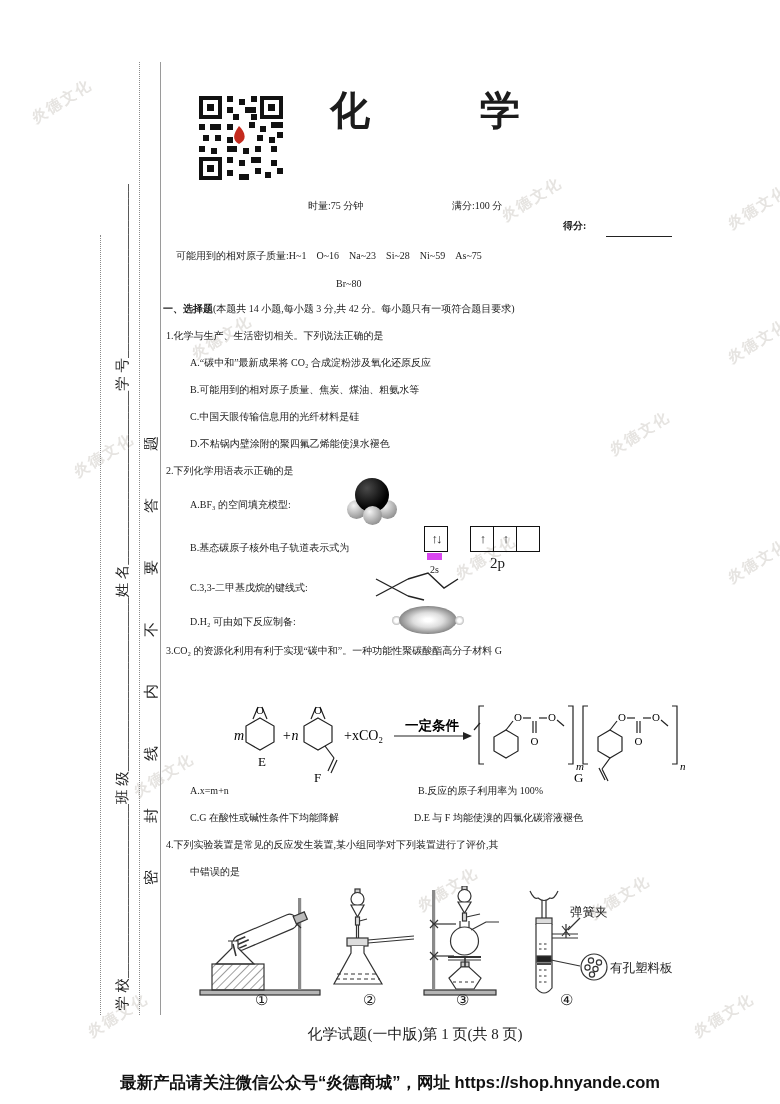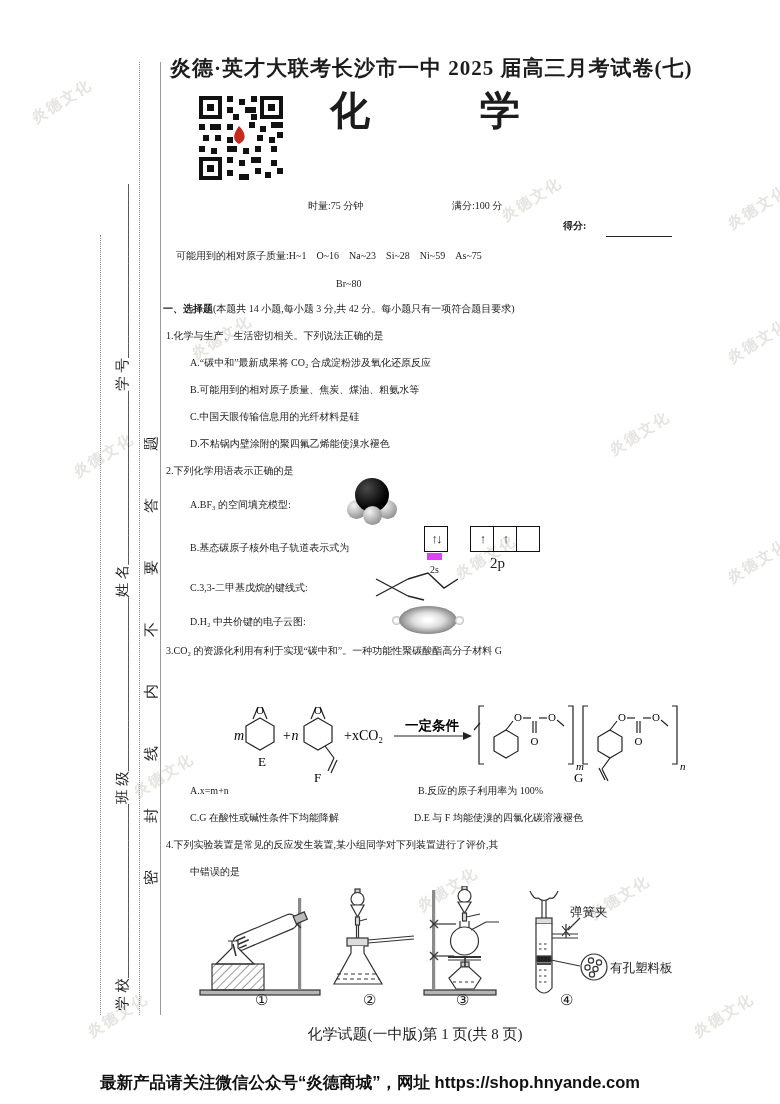--- a/index.html
+++ b/index.html
@@ -37,21 +37,20 @@
   <span class="wm" style="left:84px;top:1006px">炎德文化</span>
   <span class="wm" style="left:690px;top:1006px">炎德文化</span>
 
   <div class="vline" style="left:100px;top:235px;height:780px;border-left:1.3px dotted #8a8a8a"></div>
   <div class="vline" style="left:139px;top:62px;height:953px;border-left:1.3px dotted #8a8a8a"></div>
   <div class="vline" style="left:160px;top:62px;height:953px;border-left:1.6px solid #9a9a9a"></div>
 
   <div class="rot" style="left:-341px;top:539px;width:925px;height:18px;text-align:left">学  校________________________班  级________________________姓  名________________________学  号________________________</div>
   <div class="rot" style="left:-100px;top:627px;width:500px;height:16px;letter-spacing:47px;font-size:15px">密封线内不要答题</div>
 
-  <div class="t bold" style="left:170px;top:58px;width:500px;text-align:center;font-size:21px;letter-spacing:1px">炎德·英才大联考长沙市一中 2025 届高三月考试卷(七)</div>
 
   <svg style="position:absolute;left:199px;top:96px" width="84" height="84" viewBox="0 0 84 84">
     <rect x="0" y="0" width="84" height="84" fill="#fff"></rect>
     <g fill="#111">
       <rect x="0" y="0" width="23" height="23"></rect>
         <rect x="61" y="0" width="23" height="23"></rect>
         <rect x="0" y="61" width="23" height="23"></rect>
       <rect x="4" y="4" width="15" height="15" fill="#fff"></rect>
         <rect x="65" y="4" width="15" height="15" fill="#fff"></rect>
         <rect x="4" y="65" width="15" height="15" fill="#fff"></rect>
@@ -145,21 +144,21 @@
 
   <svg style="position:absolute;left:372px;top:566px" width="88" height="42" viewBox="0 0 88 42">
     <g stroke="#222" stroke-width="1.4" fill="none">
       <path d="M4,13 L36,30"></path>
       <path d="M4,30 L36,13"></path>
       <path d="M36,13 L56,7 L72,22 L86,13"></path>
       <path d="M36,30 L52,34"></path>
     </g>
   </svg>
 
-  <div class="t" style="left:190px;top:612px">D.H₂ 中共价键的电子云图:</div>
+  <div class="t" style="left:190px;top:612px">D.H₂ 可由如下反应制备:</div>
 
   <div style="position:absolute;left:392px;top:604px;width:78px;height:32px">
     <div class="sph" style="left:0;top:12px;width:9px;height:9px;background:radial-gradient(circle,#fff 30%,#8d8d8d)"></div>
     <div class="sph" style="left:7px;top:2px;width:58px;height:28px;border-radius:50%;background:radial-gradient(closest-side,#ffffff 12%,#dedede 52%,#878787 100%)"></div>
     <div class="sph" style="left:63px;top:12px;width:9px;height:9px;background:radial-gradient(circle,#fff 30%,#8d8d8d)"></div>
   </div>
 
   <div class="t" style="left:166px;top:641px">3.CO₂ 的资源化利用有利于实现“碳中和”。一种功能性聚碳酸酯高分子材料 G</div>
 
   <svg style="position:absolute;left:226px;top:692px" width="470" height="92" viewBox="0 0 470 92">
@@ -305,15 +304,15 @@
     <text x="378" y="30" font-size="12.5" fill="#222" stroke="none">弹簧夹</text>
     <text x="418" y="86" font-size="12.5" fill="#222" stroke="none">有孔塑料板</text>
   </svg>
 
   <div class="applbl" style="left:255px;top:991px">①</div>
   <div class="applbl" style="left:363px;top:991px">②</div>
   <div class="applbl" style="left:456px;top:991px">③</div>
   <div class="applbl" style="left:560px;top:991px">④</div>
 
   <div class="t" style="left:165px;top:1024px;width:500px;text-align:center;font-size:15px">化学试题(一中版)第 1 页(共 8 页)</div>
-  <div class="t bold" style="left:100px;top:1072px;width:580px;text-align:left;font-size:16.5px;font-family:'Liberation Sans','DejaVu Sans',sans-serif;color:#111">最新产品请关注微信公众号“炎德商城”，网址 https://shop.hnyande.com</div>
+  <div class="t bold" style="left:100px;top:1072px;width:580px;text-align:center;font-size:16.5px;font-family:'Liberation Sans','DejaVu Sans',sans-serif;color:#111">最新产品请关注微信公众号“炎德商城”，网址 https://shop.hnyande.com</div>
 
 </div>
 
 </body></html>

